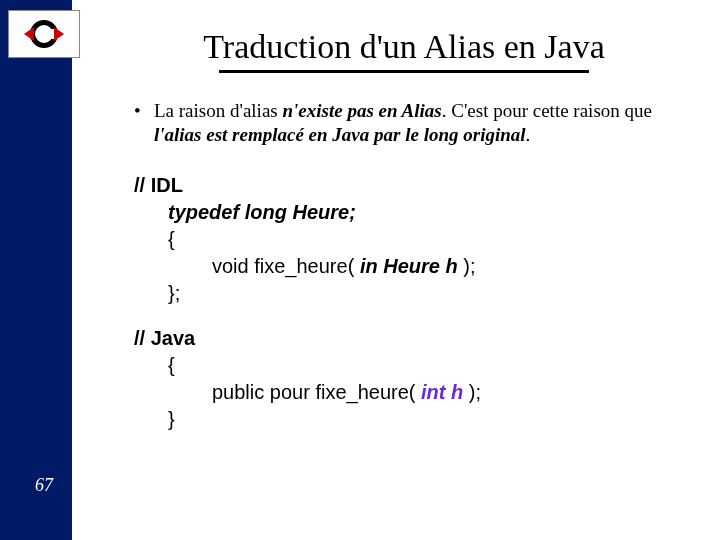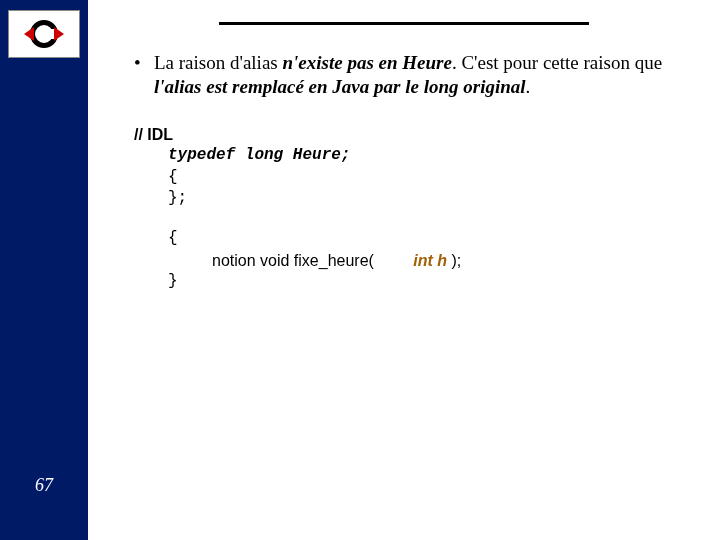--- a/index.html
+++ b/index.html
@@ -15,21 +15,21 @@
   .slide {
     width: 720px;
     height: 540px;
     position: relative;
     box-sizing: border-box;
   }
   .sidebar {
     position: absolute;
     left: 0;
     top: 0;
-    width: 88px;
+    width: 72px;
     height: 540px;
     background: #001a66;
   }
   .logo-box {
     position: absolute;
     left: 8px;
     top: 10px;
     width: 72px;
     height: 48px;
     background: #fff;
@@ -119,30 +119,30 @@
   .bullet-dot {
     width: 20px;
     flex: 0 0 20px;
   }
   .bullet-text {
     flex: 1;
   }
   .em { font-style: italic; font-weight: bold; }
   .code-block {
     font-family: Arial, Helvetica, sans-serif;
-    font-size: 16px;
+    font-size: 20px;
     line-height: 1.35;
     margin-left: 20px;
     margin-bottom: 18px;
   }
   .code-line { white-space: pre; }
-  .ind1 { padding-left: 34px; font-family: Liberation Mono, monospace; }
+  .ind1 { padding-left: 34px; }
   .ind2 { padding-left: 78px; }
   .kw { font-style: italic; font-weight: bold; }
-  .red { color: #a16207; font-style: italic; font-weight: bold; margin-left: 35px; }
+  .red { color: #6d28d9; font-style: italic; font-weight: bold; }
   .b { font-weight: bold; }
 </style>
 </head>
 <body>
 
 <div class="slide">
 
   <div class="sidebar">
     <div class="logo-box">
       <div class="logo-c">
@@ -150,36 +150,39 @@
         <div class="logo-gap"></div>
         <div class="logo-arrow-left"></div>
         <div class="logo-arrow-right"></div>
       </div>
     </div>
     <div class="page-num">67</div>
   </div>
 
   <div class="content">
 
+    <div class="title">Traduction d'un Alias en Java</div>
     <div class="rule"></div>
 
     <div class="bullet-row">
       <div class="bullet-dot">•</div>
       <div class="bullet-text">
-        <span>La raison d'alias </span><span class="em">n'existe pas en Heure</span><span>. C'est pour cette raison que </span><span class="em">l'alias est remplacé en Java par le long original</span><span>.</span>
+        <span>La raison d'alias </span><span class="em">n'existe pas en Alias</span><span>. C'est pour cette raison que </span><span class="em">l'alias est remplacé en Java par le long original</span><span>.</span>
       </div>
     </div>
 
     <div class="code-block">
       <div class="code-line b">// IDL</div>
       <div class="code-line ind1 kw">typedef long Heure;</div>
       <div class="code-line ind1">{</div>
+      <div class="code-line ind2"><span>void fixe_heure( </span><span class="kw">in Heure h</span><span> );</span></div>
       <div class="code-line ind1">};</div>
     </div>
 
     <div class="code-block">
+      <div class="code-line b">// Java</div>
       <div class="code-line ind1">{</div>
-      <div class="code-line ind2"><span>notion void fixe_heure( </span><span class="red">int h</span><span> );</span></div>
+      <div class="code-line ind2"><span>public pour fixe_heure( </span><span class="red">int h</span><span> );</span></div>
       <div class="code-line ind1">}</div>
     </div>
 
   </div>
 </div>
 
 </body></html>

